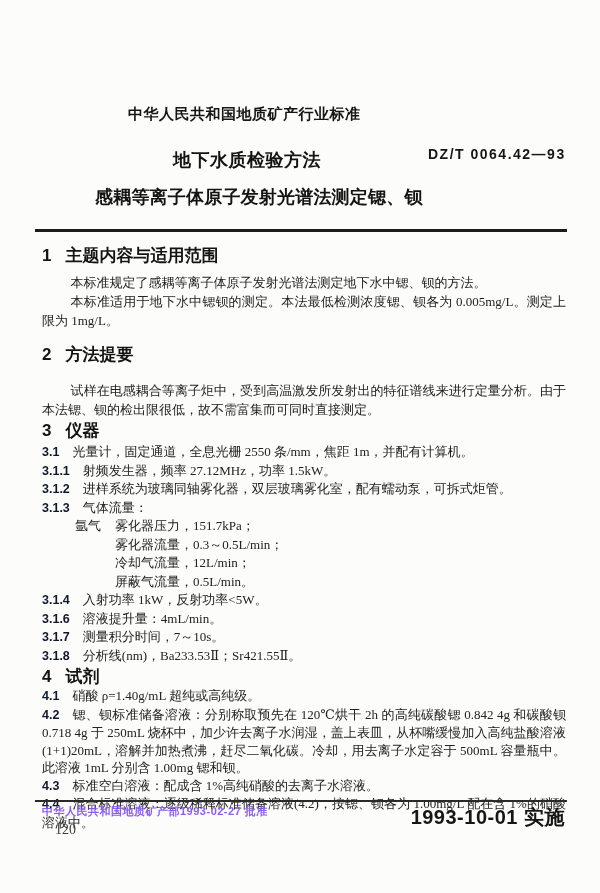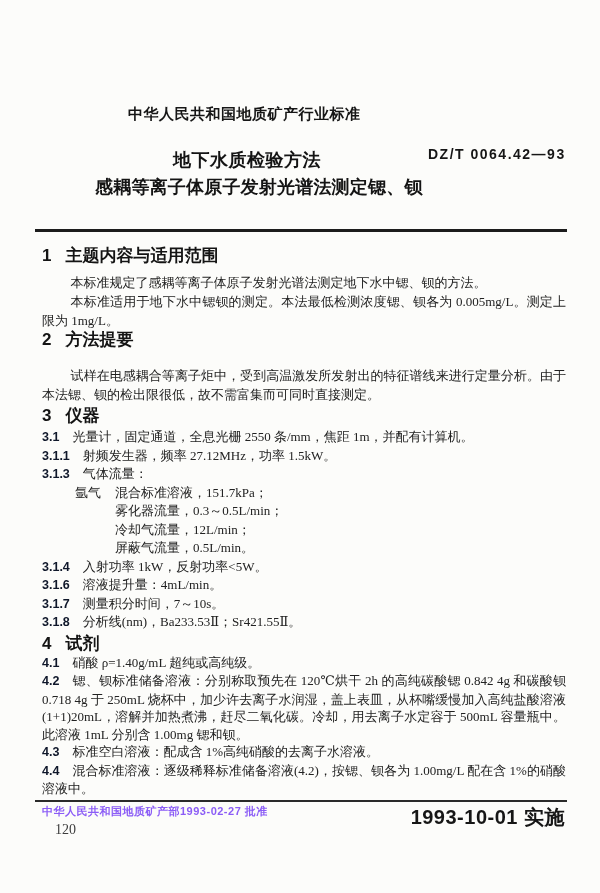--- a/index.html
+++ b/index.html
@@ -23,21 +23,21 @@
     position:absolute;left:428px;top:146px;
     font-family:"Liberation Sans","DejaVu Sans",sans-serif;
     font-weight:700;font-size:14px;letter-spacing:1.5px;color:#161616;
   }
   .title-line1{
     position:absolute;left:173px;top:148px;
     font-family:"Liberation Sans","DejaVu Sans",sans-serif;
     font-weight:700;font-size:18px;letter-spacing:0.5px;color:#141414;
   }
   .title-line2{
-    position:absolute;left:95px;top:175px;
+    position:absolute;left:95px;top:185px;
     font-family:"Liberation Sans","DejaVu Sans",sans-serif;
     font-weight:700;font-size:18px;letter-spacing:0.2px;color:#141414;
   }
   .rule-top{
     position:absolute;left:35px;top:229px;width:532px;height:3px;background:#1c1c1c;
   }
   
   .body-col{
     position:absolute;left:42px;top:240px;width:524px;
     font-size:13px;
@@ -92,40 +92,43 @@
   <div class="rule-top"></div>
 
   <div class="body-col">
 
     <div class="sec-h" style="margin-top:6px">
       <span class="snum">1</span><span>主题内容与适用范围</span>
     </div>
     <div class="para" style="margin-top:7px">本标准规定了感耦等离子体原子发射光谱法测定地下水中锶、钡的方法。</div>
     <div class="para">本标准适用于地下水中锶钡的测定。本法最低检测浓度锶、钡各为 0.005mg/L。测定上限为 1mg/L。</div>
 
-    <div class="sec-h" style="margin-top:0">
+    <div class="sec-h" style="margin-top:15px">
       <span class="snum">2</span><span>方法提要</span>
     </div>
     <div class="para" style="margin-top:16px">试样在电感耦合等离子炬中，受到高温激发所发射出的特征谱线来进行定量分析。由于本法锶、钡的检出限很低，故不需富集而可同时直接测定。</div>
 
     <div class="sec-h" style="margin-top:2px">
       <span class="snum">3</span><span>仪器</span>
     </div>
     <div class="clause" style="margin-top:2px">
       <span class="cnum">3.1</span><span>光量计，固定通道，全息光栅 2550 条/mm，焦距 1m，并配有计算机。</span>
     </div>
     <div class="clause">
       <span class="cnum">3.1.1</span><span>射频发生器，频率 27.12MHz，功率 1.5kW。</span>
     </div>
     <div class="clause">
+      <span class="cnum">3.1.2</span><span>进样系统为玻璃同轴雾化器，双层玻璃雾化室，配有蠕动泵，可拆式炬管。</span>
+    </div>
+    <div class="clause">
       <span class="cnum">3.1.3</span><span>气体流量：</span>
     </div>
 
     <div class="gas-row first">
-      <span class="gas-label">氩气</span><span>混合标准溶液，151.7kPa；</span>
+      <span class="gas-label">氩气</span><span>雾化器压力，151.7kPa；</span>
     </div>
     <div class="gas-row cont">雾化器流量，0.3～0.5L/min；</div>
     <div class="gas-row cont">冷却气流量，12L/min；</div>
     <div class="gas-row cont">屏蔽气流量，0.5L/min。</div>
 
     <div class="clause">
       <span class="cnum">3.1.4</span><span>入射功率 1kW，反射功率&lt;5W。</span>
     </div>
     <div class="clause">
       <span class="cnum">3.1.6</span><span>溶液提升量：4mL/min。</span>

